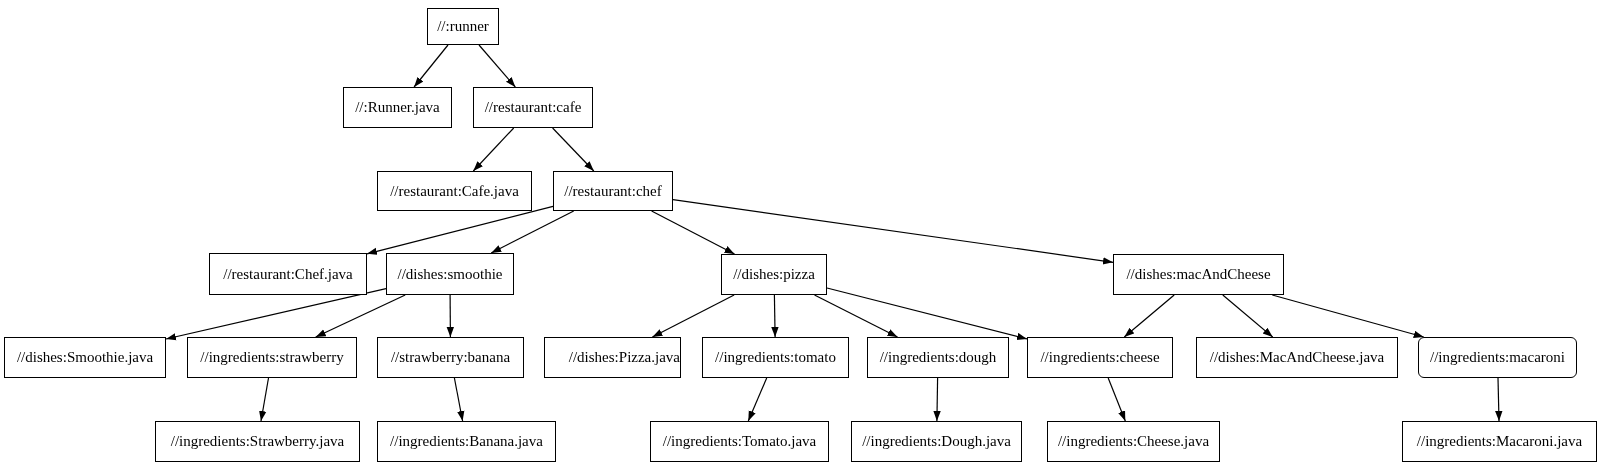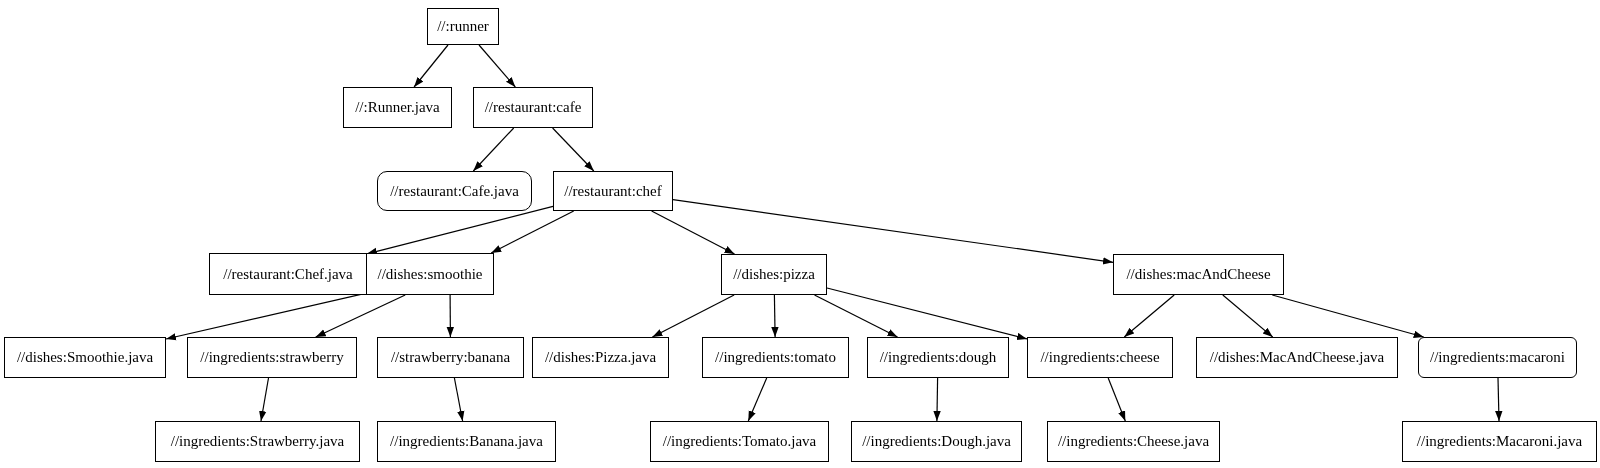--- a/index.html
+++ b/index.html
@@ -82,48 +82,48 @@
   <div id="node-layer">
       <div class="node" style="left: 427px; top: 8px; width: 72px; height: 37px;">
         <span>//:runner</span>
       </div>
       <div class="node" style="left: 343px; top: 87px; width: 109px; height: 41px;">
         <span>//:Runner.java</span>
       </div>
       <div class="node" style="left: 473px; top: 87px; width: 120px; height: 41px;">
         <span>//restaurant:cafe</span>
       </div>
-      <div class="node" style="left: 377px; top: 171px; width: 155px; height: 40px; border-radius: 10px;">
+      <div class="node" style="left: 377px; top: 171px; width: 155px; height: 40px;">
         <span>//restaurant:Cafe.java</span>
       </div>
       <div class="node" style="left: 553px; top: 171px; width: 120px; height: 40px;">
         <span>//restaurant:chef</span>
       </div>
       <div class="node" style="left: 209px; top: 253px; width: 158px; height: 42px;">
         <span>//restaurant:Chef.java</span>
       </div>
-      <div class="node" style="left: 366px; top: 253px; width: 128px; height: 42px;">
+      <div class="node" style="left: 386px; top: 253px; width: 128px; height: 42px;">
         <span>//dishes:smoothie</span>
       </div>
       <div class="node" style="left: 721px; top: 254px; width: 106px; height: 41px;">
         <span>//dishes:pizza</span>
       </div>
       <div class="node" style="left: 1113px; top: 254px; width: 171px; height: 41px;">
         <span>//dishes:macAndCheese</span>
       </div>
       <div class="node" style="left: 4px; top: 337px; width: 162px; height: 41px;">
         <span>//dishes:Smoothie.java</span>
       </div>
       <div class="node" style="left: 187px; top: 337px; width: 170px; height: 41px;">
         <span>//ingredients:strawberry</span>
       </div>
       <div class="node" style="left: 377px; top: 337px; width: 147px; height: 41px;">
         <span>//strawberry:banana</span>
       </div>
-      <div class="node" style="left: 532px; top: 337px; width: 137px; height: 41px;">
+      <div class="node" style="left: 544px; top: 337px; width: 137px; height: 41px; justify-content: flex-end;">
         <span>//dishes:Pizza.java</span>
       </div>
       <div class="node" style="left: 702px; top: 337px; width: 147px; height: 41px;">
         <span>//ingredients:tomato</span>
       </div>
       <div class="node" style="left: 867px; top: 337px; width: 142px; height: 41px;">
         <span>//ingredients:dough</span>
       </div>
       <div class="node" style="left: 1027px; top: 337px; width: 146px; height: 41px;">
         <span>//ingredients:cheese</span>

